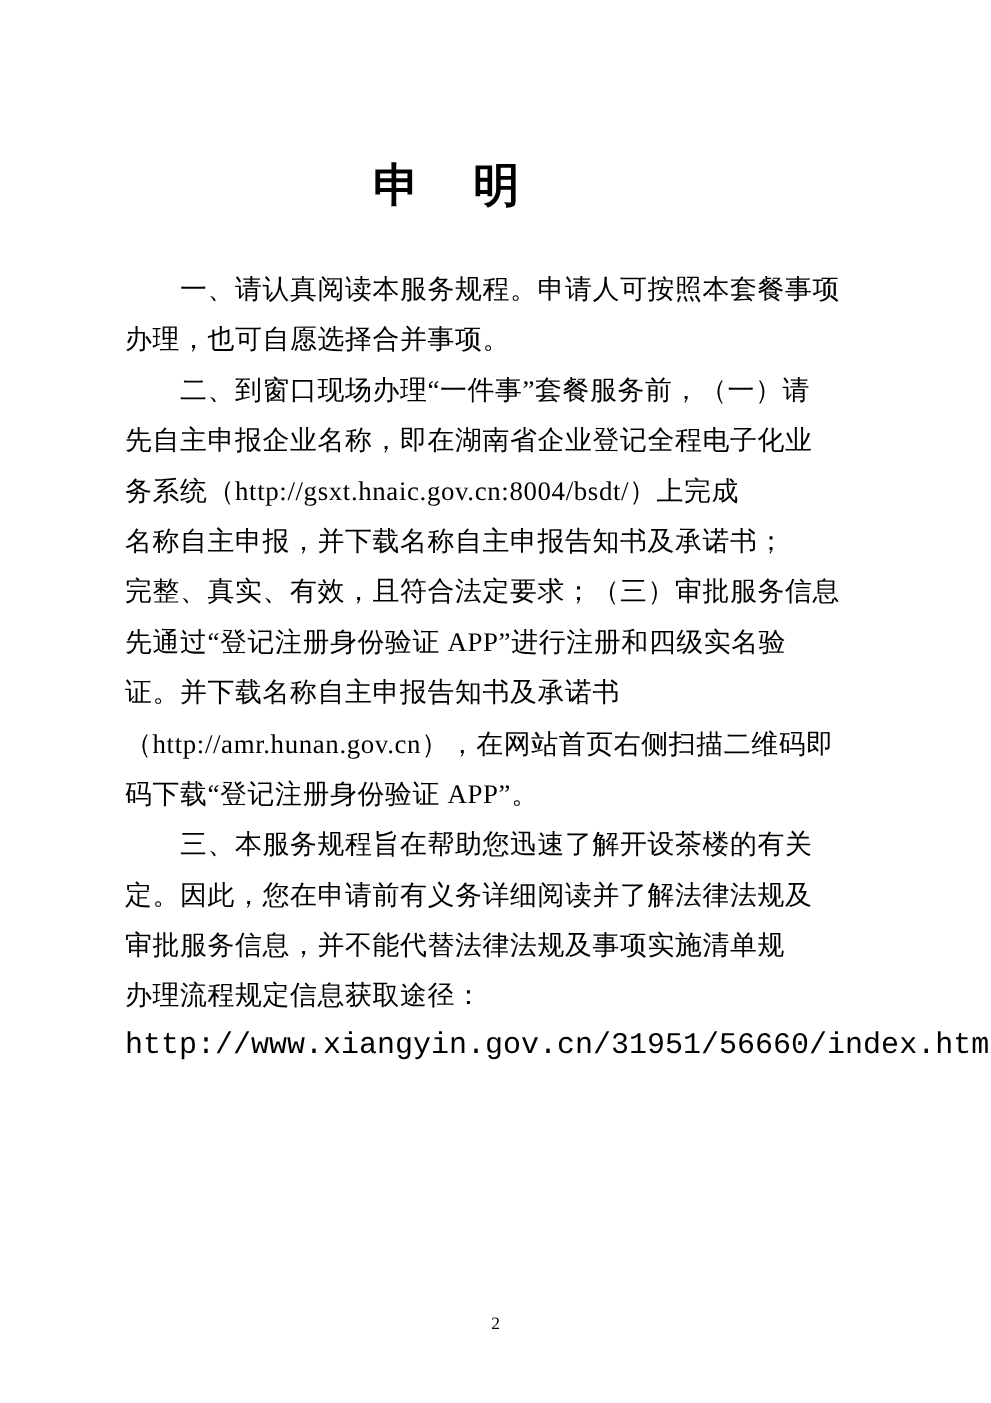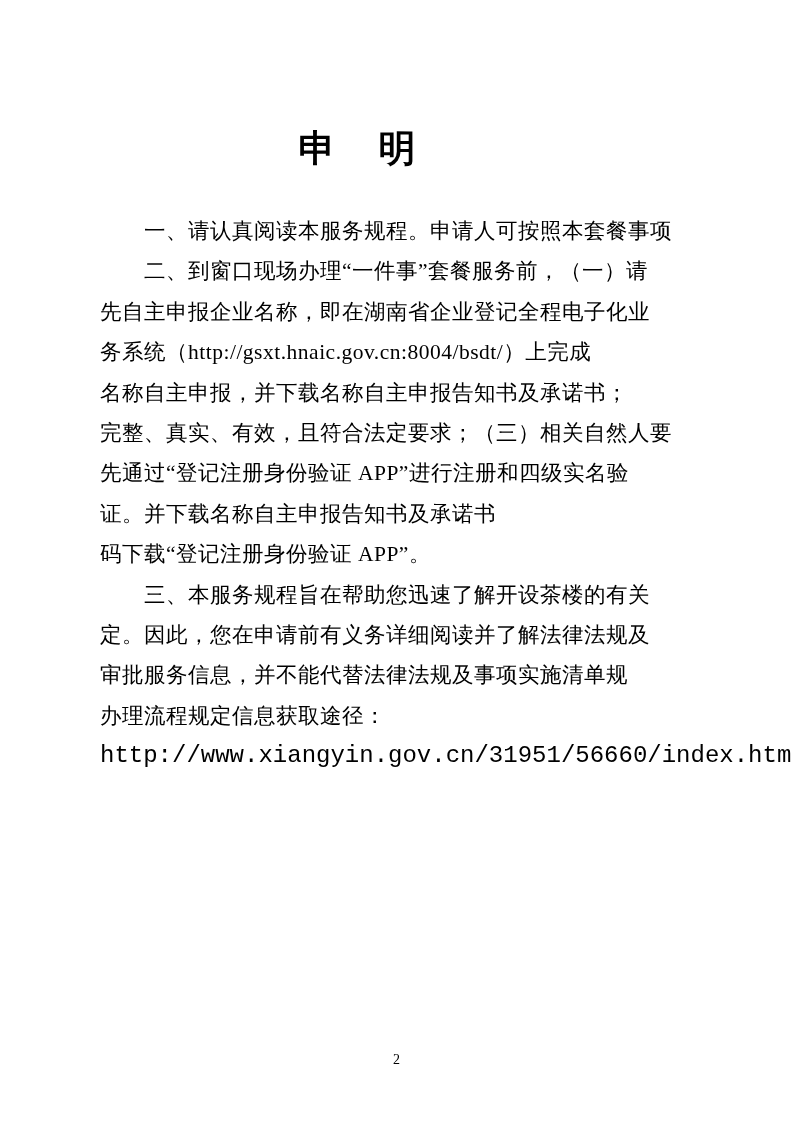--- a/index.html
+++ b/index.html
@@ -64,27 +64,29 @@
 </style>
 </head>
 <body>
 
 <div class="page">
 
   <div class="doc-title">申　明</div>
 
   <div class="doc-body">
     <div class="doc-line indent">一、请认真阅读本服务规程。申请人可按照本套餐事项</div>
+    <div class="doc-line">办理，也可自愿选择合并事项。</div>
     <div class="doc-line indent">二、到窗口现场办理“一件事”套餐服务前，（一）请</div>
     <div class="doc-line">先自主申报企业名称，即在湖南省企业登记全程电子化业</div>
     <div class="doc-line">务系统（http://gsxt.hnaic.gov.cn:8004/bsdt/）上完成</div>
     <div class="doc-line">名称自主申报，并下载名称自主申报告知书及承诺书；</div>
-    <div class="doc-line">完整、真实、有效，且符合法定要求；（三）相关自然人要</div>
+    <div class="doc-line">完整、真实、有效，且符合法定要求；（三）审批服务信息</div>
     <div class="doc-line">先通过“登记注册身份验证 APP”进行注册和四级实名验</div>
     <div class="doc-line">证。并下载名称自主申报告知书及承诺书</div>
+    <div class="doc-line">（http://amr.hunan.gov.cn），在网站首页右侧扫描二维码即</div>
     <div class="doc-line">码下载“登记注册身份验证 APP”。</div>
     <div class="doc-line indent">三、本服务规程旨在帮助您迅速了解开设茶楼的有关</div>
     <div class="doc-line">定。因此，您在申请前有义务详细阅读并了解法律法规及</div>
     <div class="doc-line">审批服务信息，并不能代替法律法规及事项实施清单规</div>
     <div class="doc-line">办理流程规定信息获取途径：</div>
     <div class="doc-line url-line">http://www.xiangyin.gov.cn/31951/56660/index.htm</div>
   </div>
 
   <div class="page-number">2</div>
 

